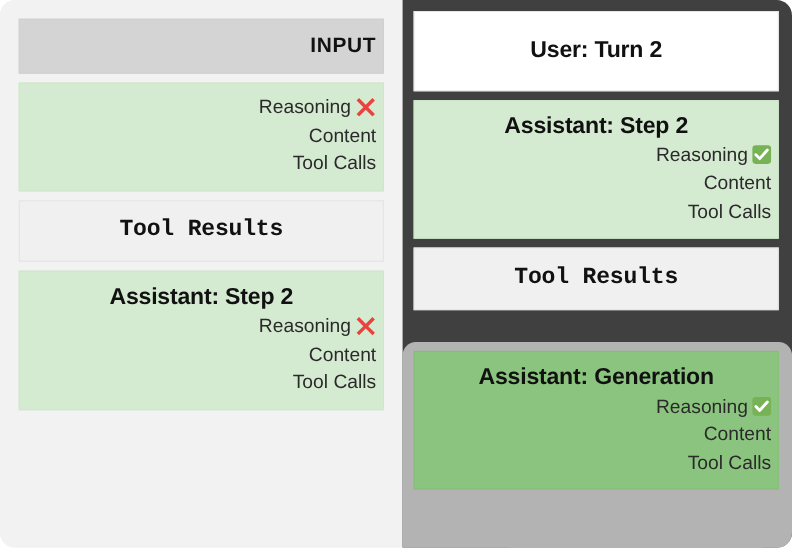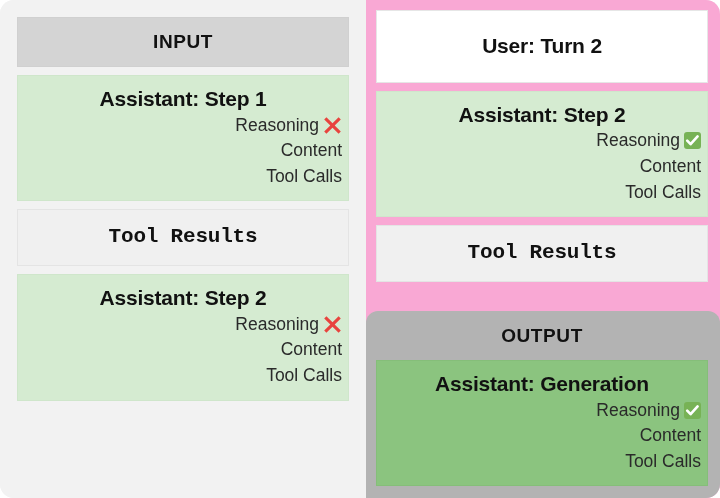--- a/index.html
+++ b/index.html
@@ -38,21 +38,21 @@
     padding: 17px;
     background: #f2f2f2;
   }
 
   #right-column {
     left: 366px;
     top: 0px;
     width: 354px;
     height: 498px;
     padding: 10px 12px 0 10px;
-    background: #f9a8d4;
+    background: #404040;
   }
 
   
   .card {
     box-sizing: border-box;
     width: 100%;
     text-align: center;
     border: 1px solid #e4e4e4;
     margin-bottom: 8px;
     padding: 9px 6px 11px 6px;
@@ -72,20 +72,21 @@
     line-height: 1.46;
     white-space: nowrap;
     text-align: right;
   }
 
   
   .card-header {            
     background: #d4d4d4;
     border-color: #d0d0d0;
     padding: 11px 6px 12px 6px;
+    text-align: right;
   }
   .card-header .card-title {
     font-size: 19px;
     letter-spacing: 0.6px;
   }
 
   .card-user {              
     background: #ffffff;
     border-color: #e6e6e6;
     padding: 21px 6px 22px 6px;
@@ -150,21 +151,20 @@
 </head>
 <body>
 
 <div id="canvas">
 
   <div id="left-column" class="column">
       <div class="card card-header">
         <div class="card-title">INPUT</div>
       </div>
       <div class="card card-assistant">
-        <div class="card-title">Assistant: Step 1</div>
         <div class="card-line"><span>Reasoning</span><span class="cross-mark"><svg width="19" height="17" viewBox="0 0 19 17" aria-hidden="true">
               <path d="M3.4 2.2 L9.5 8.3 L15.6 2.2 L17.8 4.4 L11.7 10.5 L17.8 16.6 L15.6 18.8 L9.5 12.7 L3.4 18.8 L1.2 16.6 L7.3 10.5 L1.2 4.4 Z" fill="#e8433e" transform="translate(0,-2) scale(1)"></path>
             </svg></span></div>
         <div class="card-line"><span>Content</span></div>
         <div class="card-line"><span>Tool Calls</span></div>
       </div>
       <div class="card card-tool">
         <div class="card-title">Tool Results</div>
       </div>
       <div class="card card-assistant">
@@ -189,23 +189,20 @@
               </svg></span></div>
           <div class="card-line"><span>Content</span></div>
           <div class="card-line"><span>Tool Calls</span></div>
         </div>
         <div class="card card-tool">
           <div class="card-title">Tool Results</div>
         </div>
       </div>
 
     <div id="output-panel">
-      <div class="card card-header">
-        <div class="card-title">OUTPUT</div>
-      </div>
       <div id="generation-box">
           <div class="card card-generation">
             <div class="card-title">Assistant: Generation</div>
             <div class="card-line"><span>Reasoning</span><span class="check-box"><svg width="17" height="17" viewBox="0 0 17 17" aria-hidden="true">
                   <path d="M3.2 8.6 L6.6 12.2 L13.6 4.4" stroke="#ffffff" stroke-width="2.6" fill="none" stroke-linecap="round" stroke-linejoin="round"></path>
                 </svg></span></div>
             <div class="card-line"><span>Content</span></div>
             <div class="card-line"><span>Tool Calls</span></div>
           </div>
         </div>

